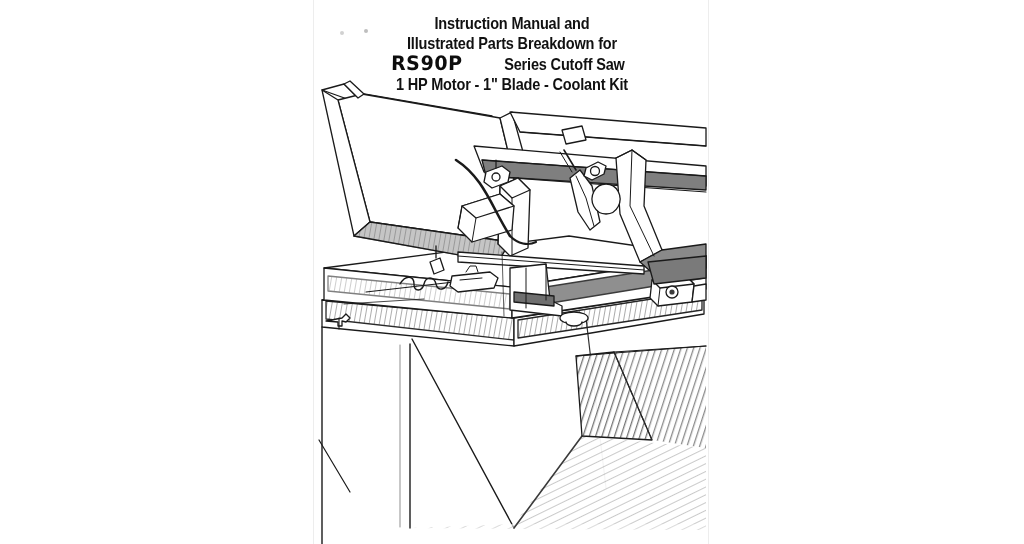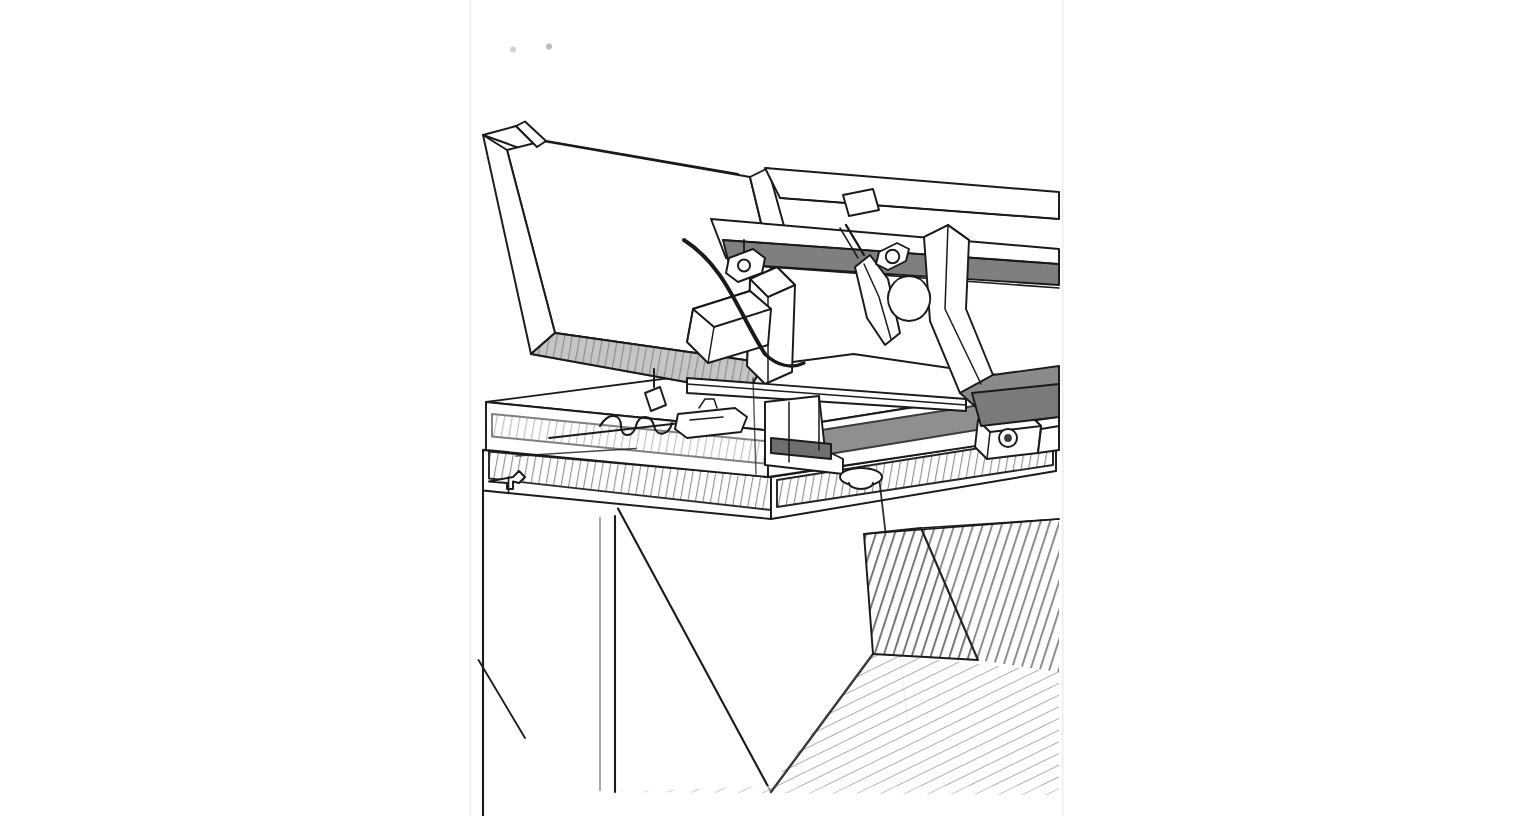--- a/index.html
+++ b/index.html
@@ -259,15 +259,24 @@
 
           <path d="M30 304 L110 299" stroke-width="1.0" opacity=".8"></path>
           <path d="M188 252 L190 316" stroke-width="1.0" opacity=".7"></path>
         </g>
       </svg>
     </div>
 
     <div class="speck" id="speck-a"></div>
     <div class="speck" id="speck-b"></div>
 
+    <div id="title-block">
+      <div class="title-line">Instruction Manual and</div>
+      <div class="title-line">Illustrated Parts Breakdown for</div>
+      <div id="model-line">
+        <span id="model-code">RS90P</span>
+        <span id="model-series">Series Cutoff Saw</span>
+      </div>
+      <div class="title-line">1 HP Motor - 1" Blade - Coolant Kit</div>
+    </div>
 
   </div>
 </div>
 
 </body></html>

